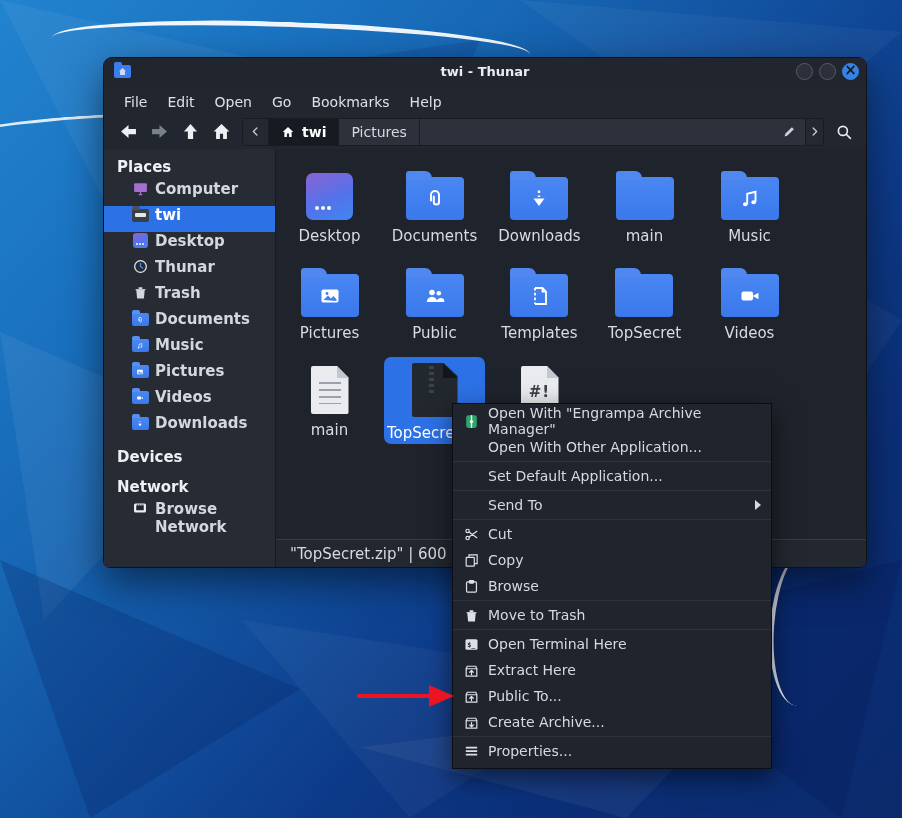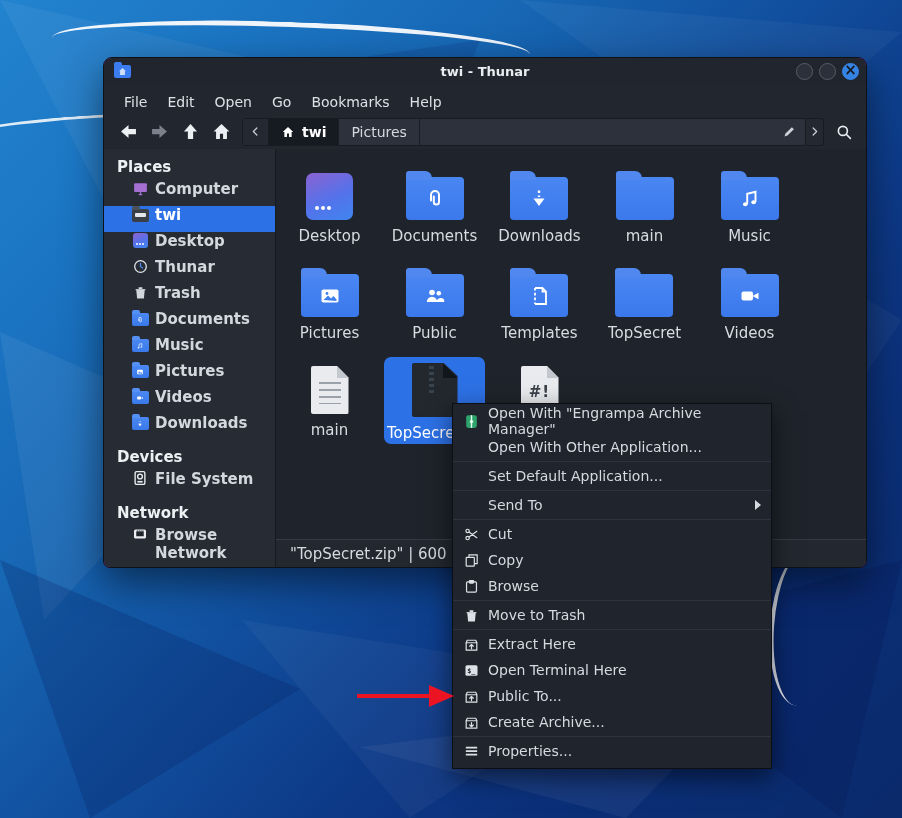--- a/index.html
+++ b/index.html
@@ -428,28 +428,20 @@
           <span class="sb-icon">
             <div class="mfolder">
               <svg class="ic" width="8" height="8">
                 <use href="#s-down"></use>
               </svg>
             </div>
           </span>
           <span>Downloads</span>
         </div>
         <div class="sb-header spaced">Devices</div>
-        <div class="sb-item">
-          <span class="sb-icon" style="color: rgb(236, 238, 241);">
-            <svg class="ic" width="18" height="18">
-              <use href="#s-drive"></use>
-            </svg>
-          </span>
-          <span>File System</span>
-        </div>
         <div class="sb-header spaced">Network</div>
         <div class="sb-item">
           <span class="sb-icon" style="color: rgb(236, 238, 241);">
             <svg class="ic" width="18" height="18">
               <use href="#s-network"></use>
             </svg>
           </span>
           <span>Browse Network</span>
         </div>
       </div>
@@ -630,32 +622,32 @@
         <svg class="ic" width="17" height="17">
           <use href="#s-trash"></use>
         </svg>
       </span>
       <span>Move to Trash</span>
     </div>
     <div class="ctx-sep"></div>
     <div class="ctx-item">
       <span class="ctx-icon">
         <svg class="ic" width="17" height="17">
+          <use href="#s-terminal"></use>
+        </svg>
+      </span>
+      <span>Open Terminal Here</span>
+    </div>
+    <div class="ctx-item">
+      <span class="ctx-icon">
+        <svg class="ic" width="17" height="17">
           <use href="#s-extract"></use>
         </svg>
       </span>
       <span>Extract Here</span>
-    </div>
-    <div class="ctx-item">
-      <span class="ctx-icon">
-        <svg class="ic" width="17" height="17">
-          <use href="#s-terminal"></use>
-        </svg>
-      </span>
-      <span>Open Terminal Here</span>
     </div>
     <div class="ctx-item">
       <span class="ctx-icon">
         <svg class="ic" width="17" height="17">
           <use href="#s-extract"></use>
         </svg>
       </span>
       <span>Public To...</span>
     </div>
     <div class="ctx-item">

